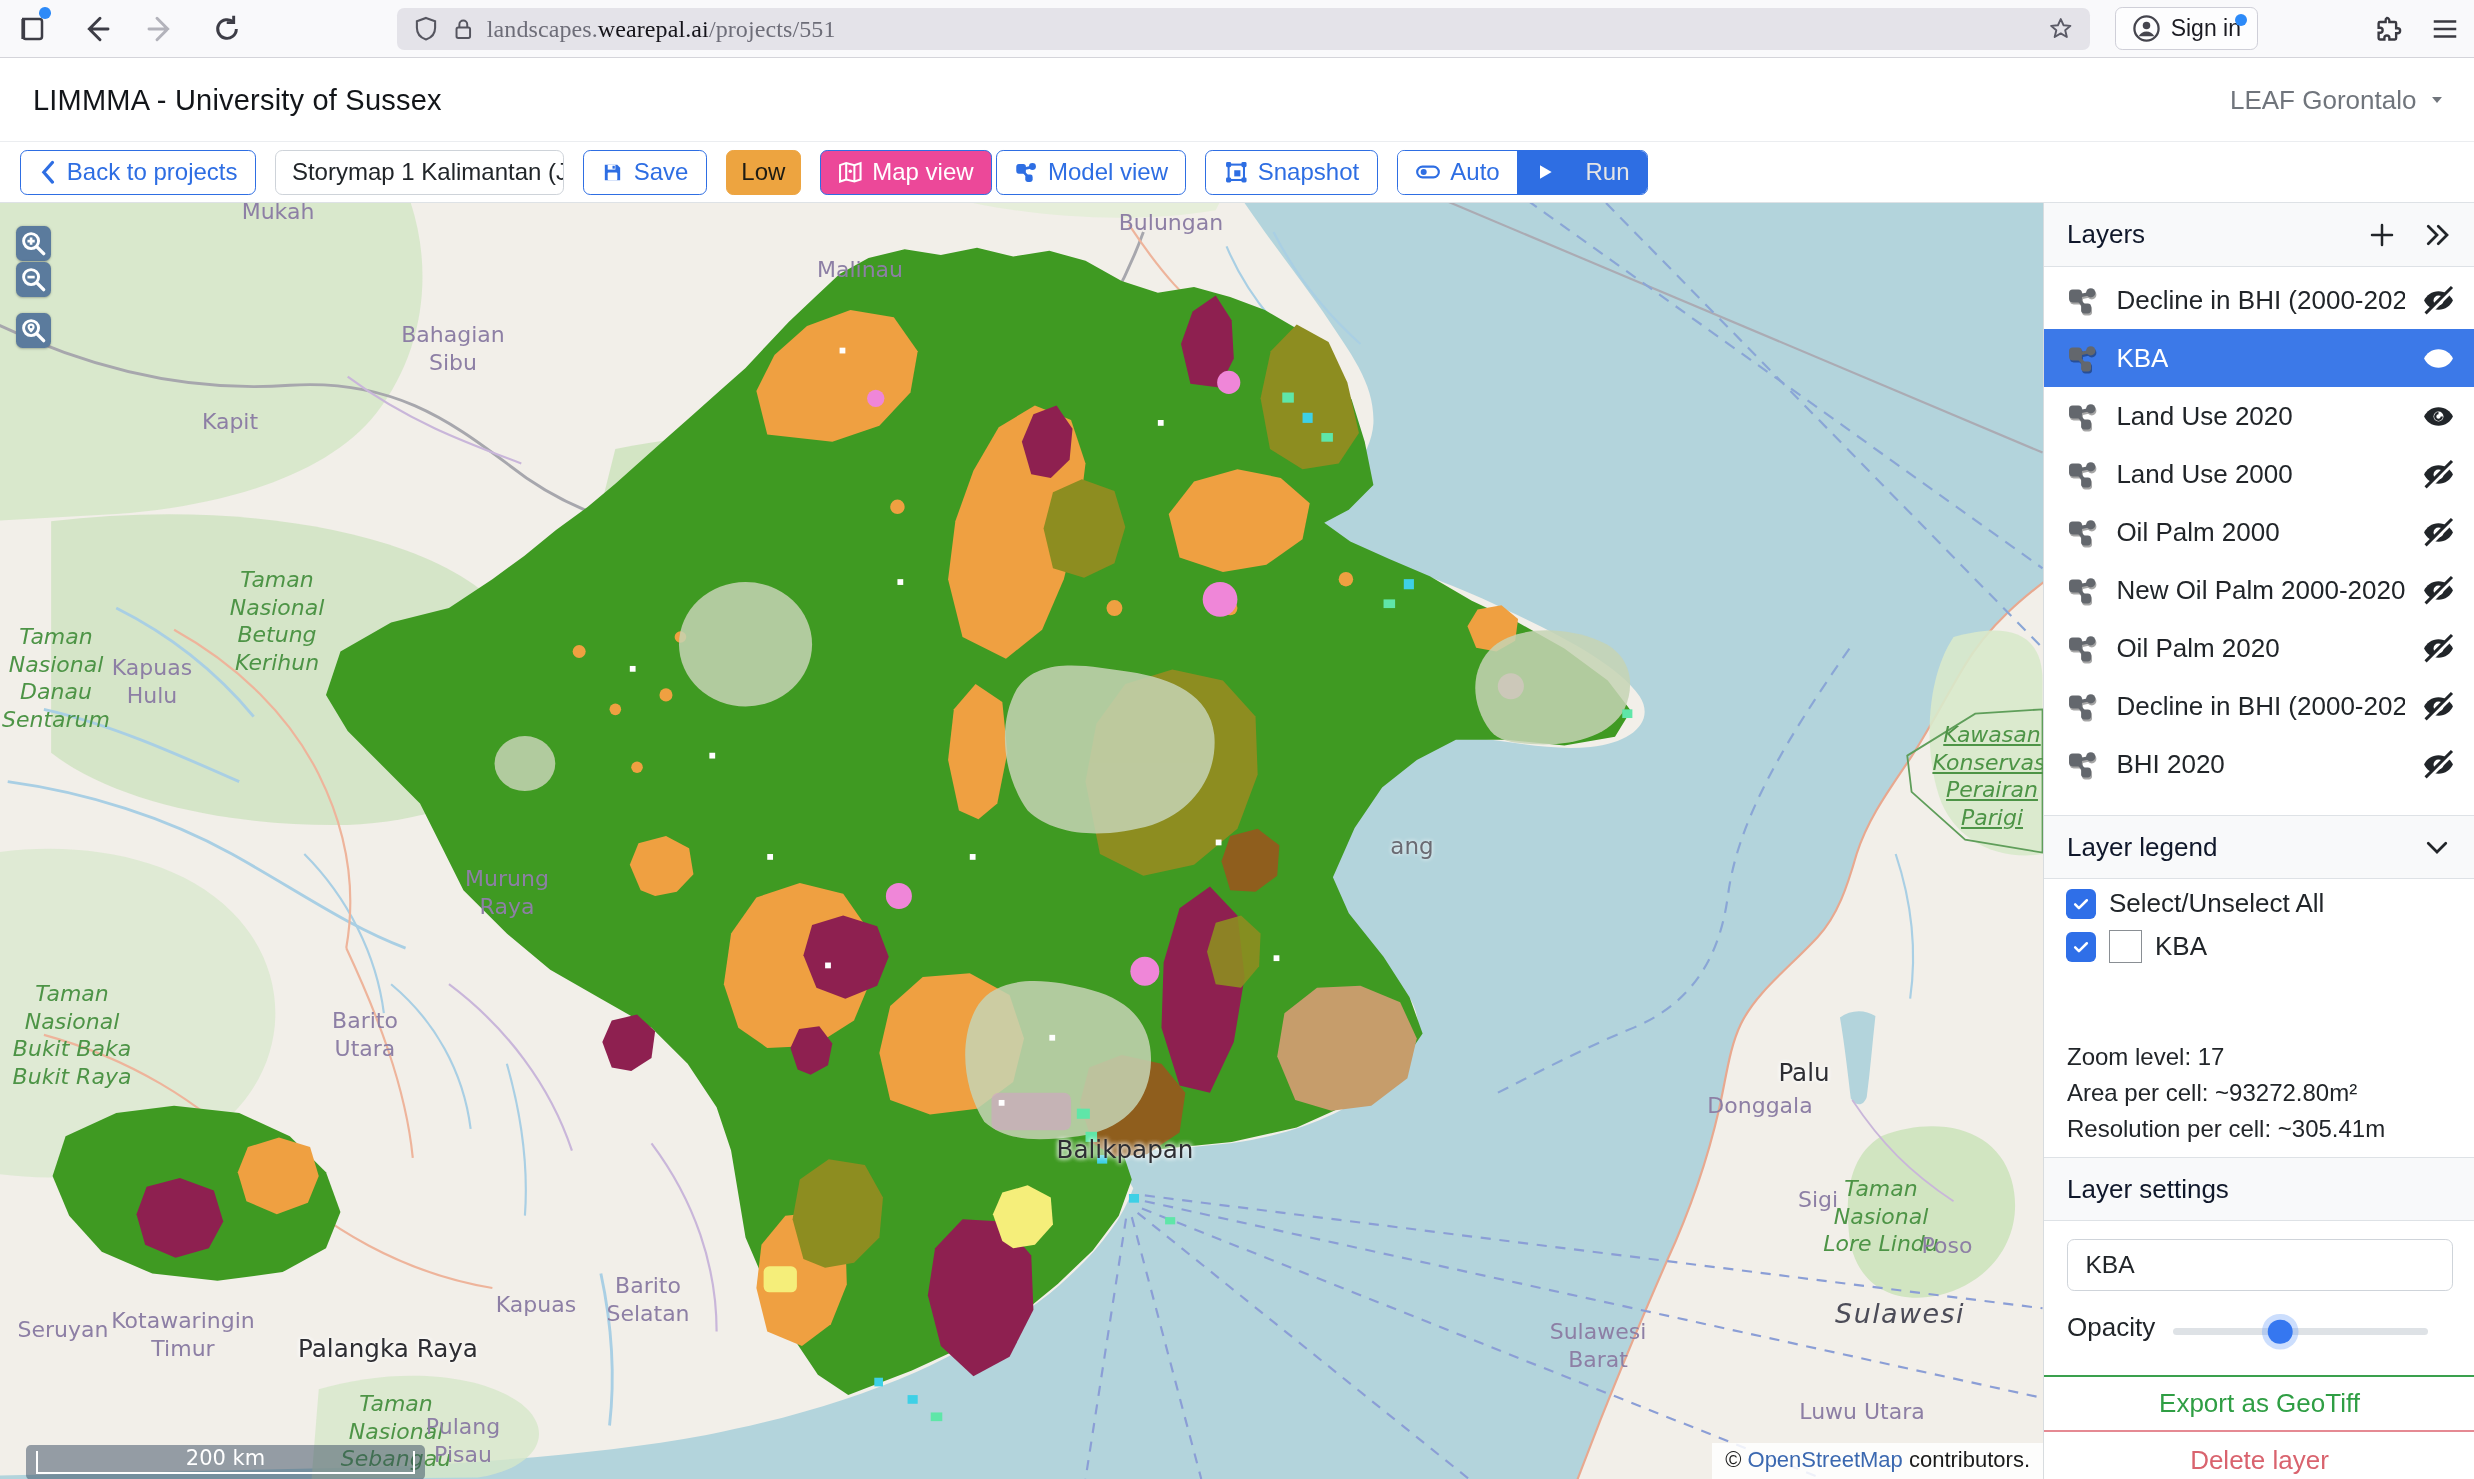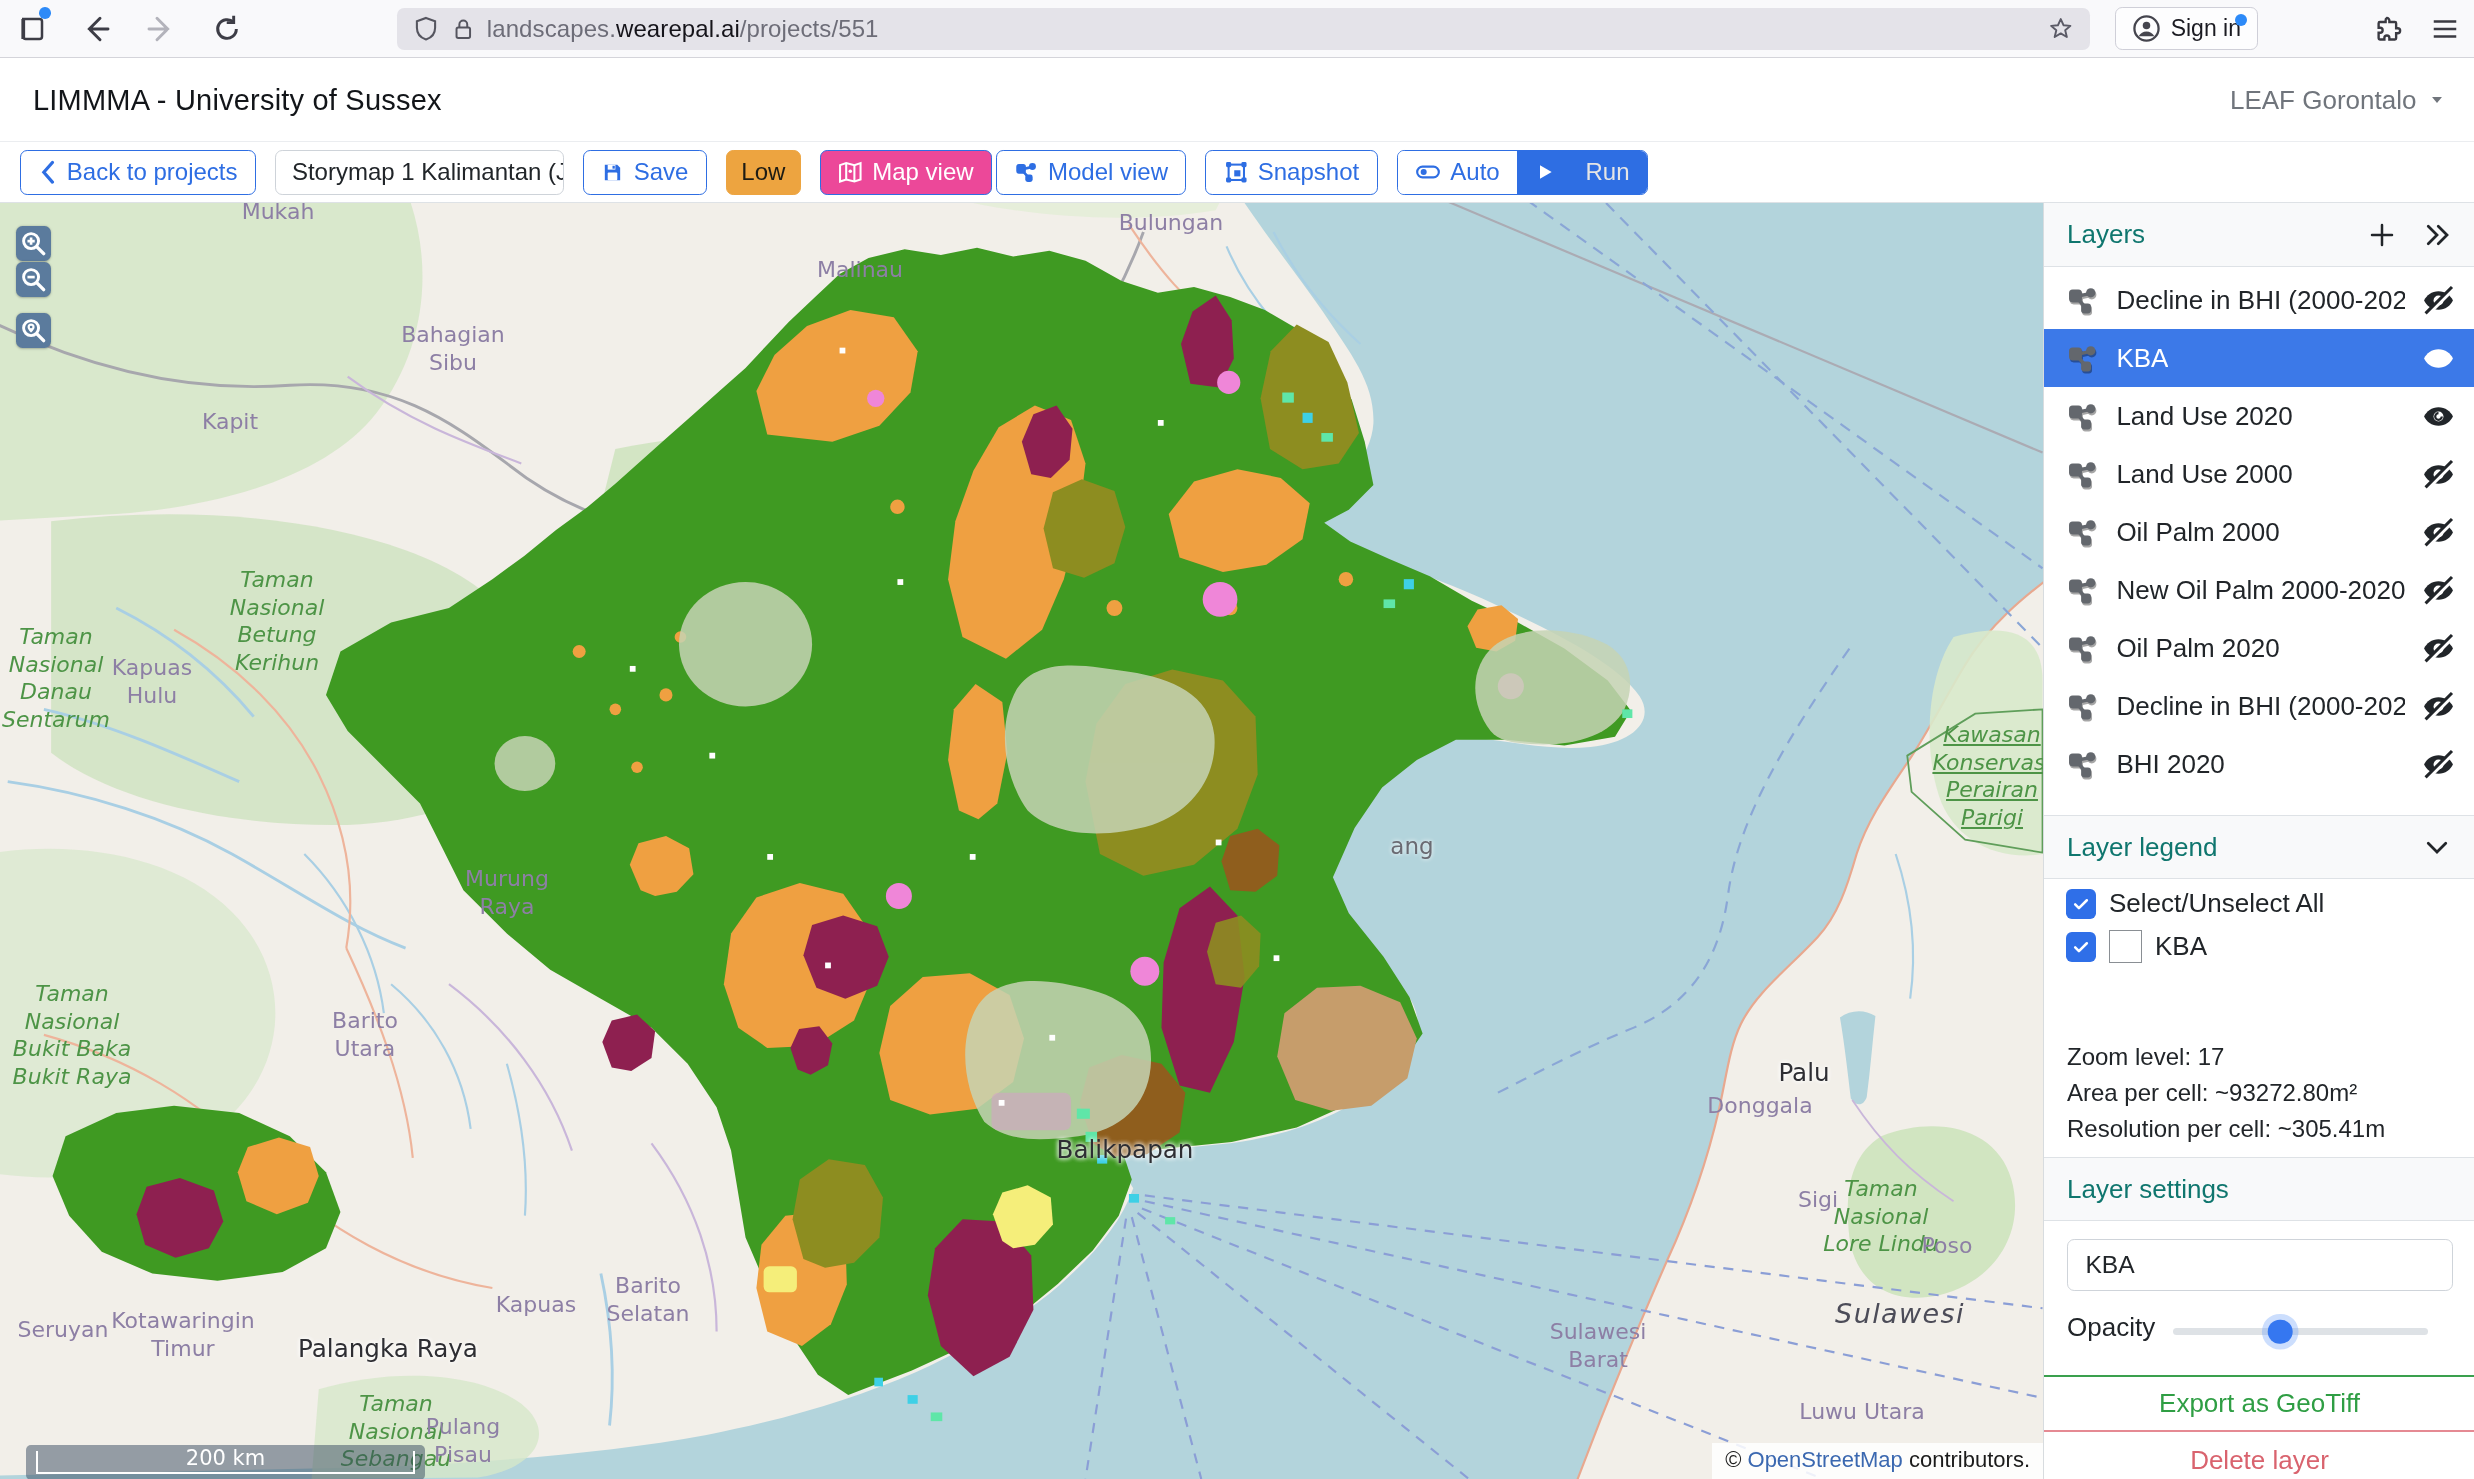--- a/index.html
+++ b/index.html
@@ -6,21 +6,21 @@
   html,body { width:2475px; height:1479px; overflow:hidden; background:#fff;
     font-family:"Liberation Sans",sans-serif; }
 
   
   .browser { position:absolute; left:0; top:0; width:2475px; height:58px;
     background:#f9f9fb; border-bottom:0.7px solid #d4d4da; }
   .b-ic { position:absolute; top:10px; width:38px; height:38px; display:flex;
     align-items:center; justify-content:center; color:#3d3d46; }
   .urlbar { position:absolute; left:397px; top:8px; width:1693px; height:42px;
     background:#e4e3e9; border-radius:7.2px; display:flex; align-items:center;
-    padding:0 16px; gap:11.6px; }
+    padding:0 16px; gap:11.6px;font-family:Liberation Serif, serif; }
   .url-text { font-size:24px; color:#6d6d78; letter-spacing:0.1px; }
   .url-text b { color:#15141a; font-weight:normal; }
   .url-star { margin-left:auto; color:#5a5a66; }
   .signin { position:absolute; right:217px; top:7.2px; height:43px; border:1.4px solid #cfcfd8;
     border-radius:7.2px; background:#fdfdfe; display:flex; align-items:center; gap:10px;
     padding:0 16px; font-size:23px; color:#1b1b22; }
   .signin .dot { position:absolute; right:10px; top:5.8px; width:12.3px; height:12.3px;
     border-radius:50%; background:#2d8af8; }
   .fxview-dot { position:absolute; left:39px; top:7.2px; width:11.6px; height:11.6px;
     border-radius:50%; background:#2d8af8; }
@@ -79,21 +79,21 @@
     color:#fff; font-size:21px; font-family:"DejaVu Sans",sans-serif; }
   .attribution { position:absolute; right:0; bottom:0; background:rgba(255,255,255,.85);
     padding:4.3px 13px 5.8px 13px; font-size:22px; color:#1b1b1b; }
   .attribution a { color:#3b68b0; text-decoration:none; }
 
   
   .sidebar { position:absolute; left:2043px; top:0; width:432px; height:1276px;
     background:#fff; border-left:0.7px solid #d8dcdf; }
   .panel-h { position:absolute; left:0; width:100%; height:64px; background:#f8f9fa;
     border-top:0.7px solid #dee2e6; border-bottom:0.7px solid #dee2e6;
-    display:flex; align-items:center; padding:0 23px; font-size:26px; color:#0f766e; }
+    display:flex; align-items:center; padding:0 23px; font-size:26px; color:#0f172a; }
   .ph-icons { margin-left:auto; display:flex; align-items:center; gap:24.6px; color:#212529; }
   .layer-list { position:absolute; left:0; top:68px; width:100%; }
   .layer-row { height:58px; display:flex; align-items:center; padding:0 20px 0 22px;
     gap:17.4px; color:#212529; }
   .layer-row.sel { background:#3c79e8; color:#fff; }
   .layer-row .lbl { font-size:26px; white-space:nowrap; overflow:hidden; }
   .mdl-ic { width:33px; height:33px; flex:0 0 33px; color:#63676d;
     filter:drop-shadow(1.4px 2.2px 0.7px rgba(0,0,0,.35)); }
   .eye { width:33px; height:33px; margin-left:auto; flex:0 0 33px; }
   .layer-row.sel .eye { color:#fff; }

